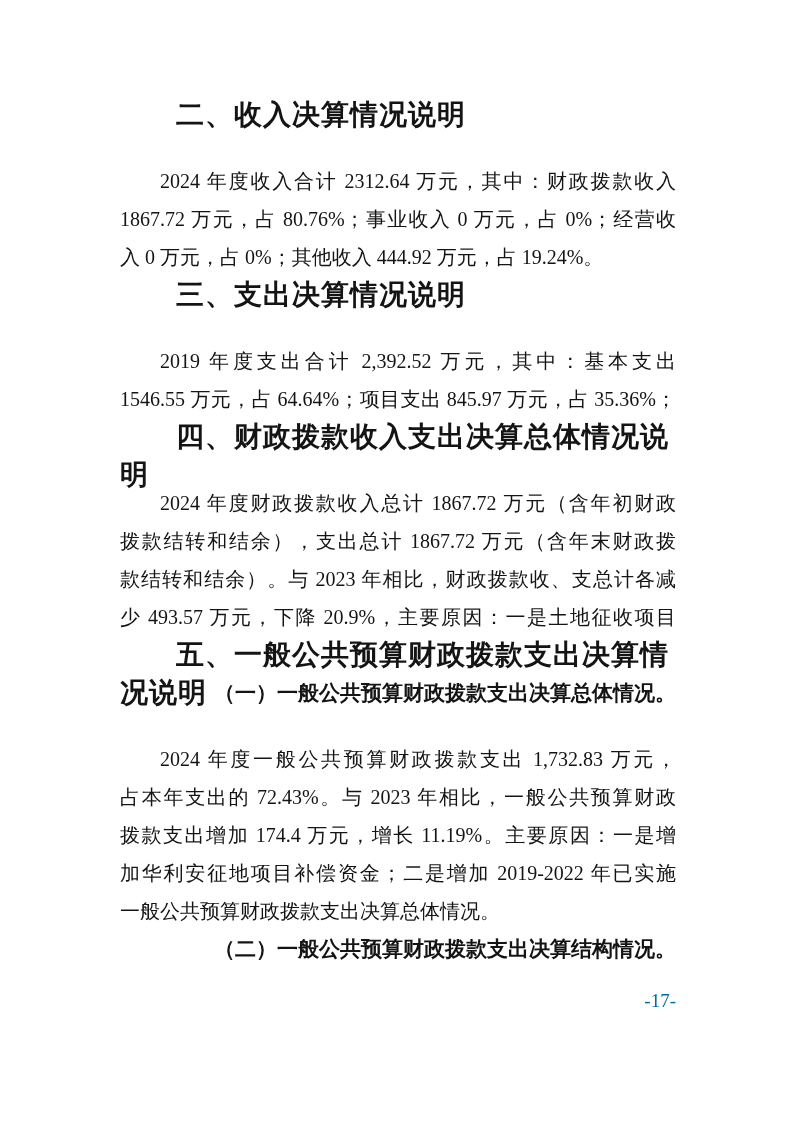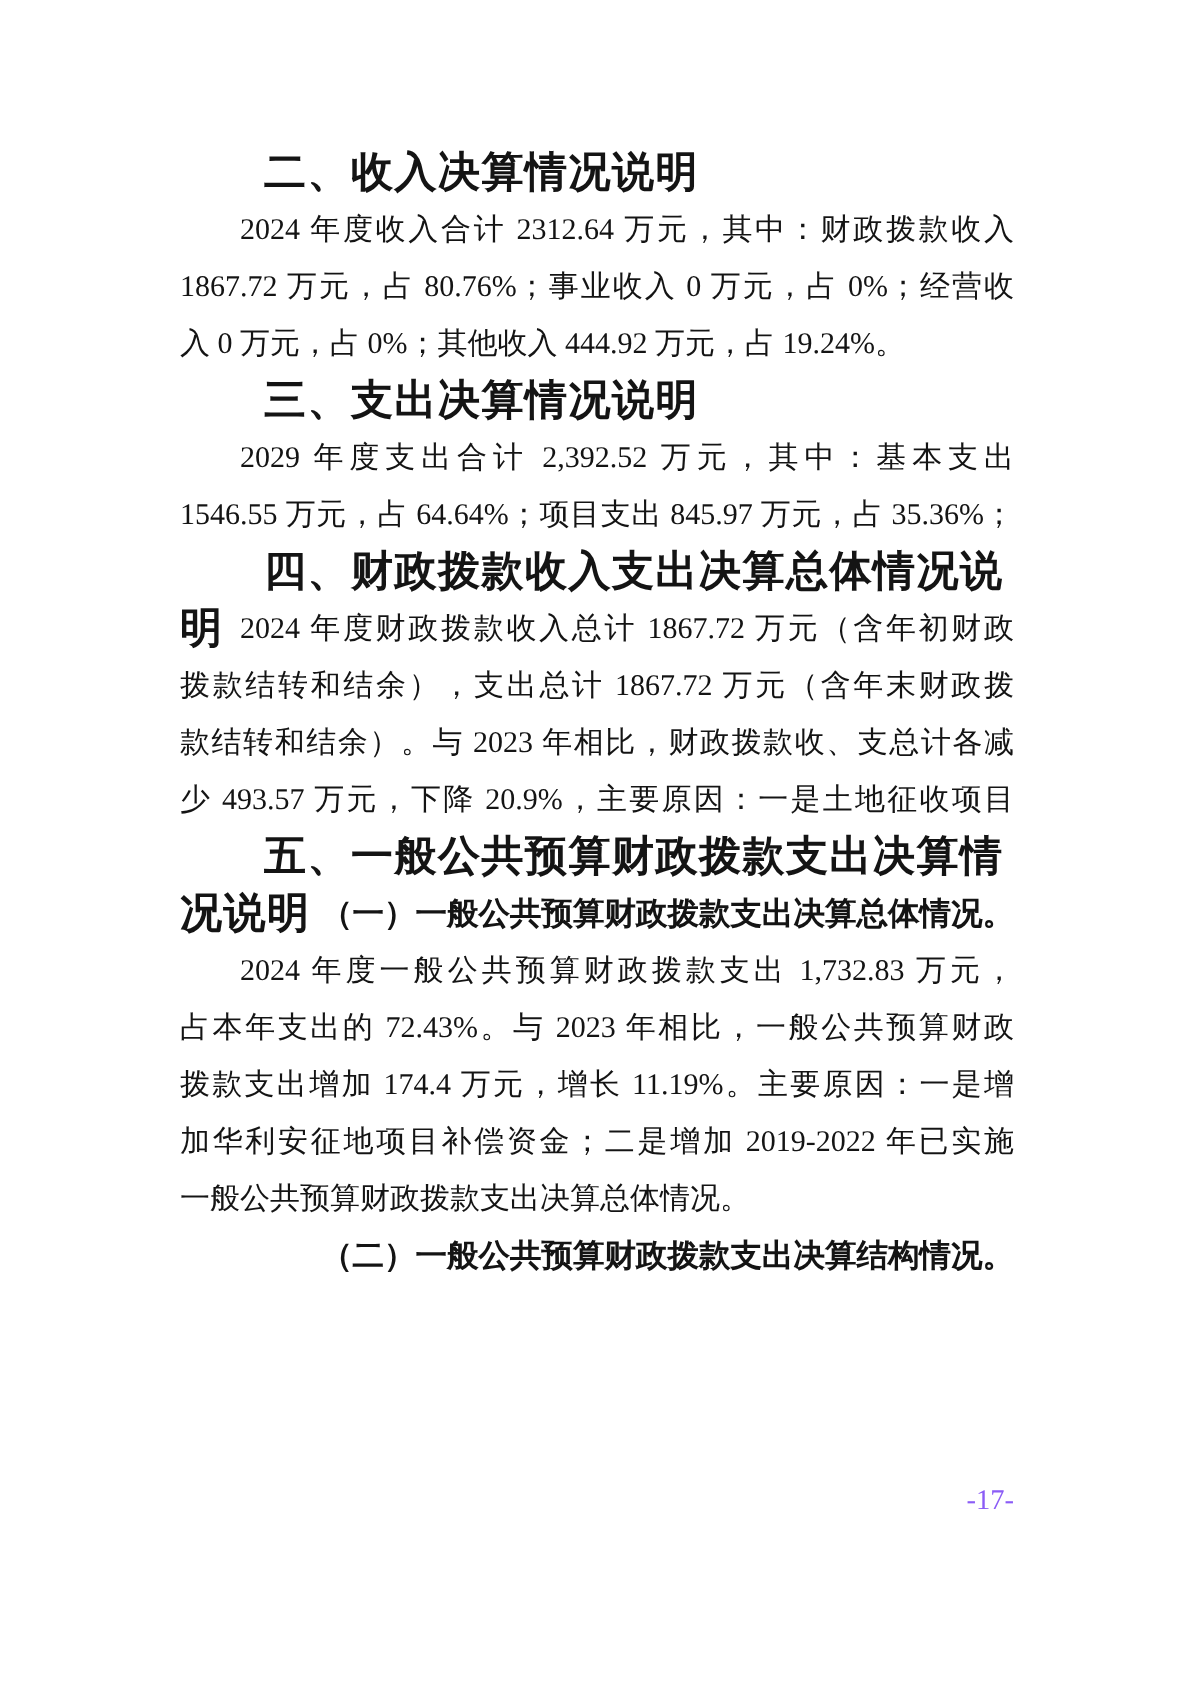--- a/index.html
+++ b/index.html
@@ -30,20 +30,21 @@
     overflow: visible;
   }
   
   .j {
     text-align: justify;
     text-align-last: justify;
   }
   
   .first {
     text-indent: 2em;
+    margin-top: 28px;
   }
   
   .h1 {
     font-weight: bold;
     font-family: "Liberation Sans", "DejaVu Sans", sans-serif;
     font-size: 28px;
     text-indent: 2em;
     letter-spacing: 1px;
   }
   
@@ -56,36 +57,36 @@
   }
   .pagenum {
     position: absolute;
     top: 988px;
     left: 120px;
     width: 556px;
     text-align: right;
     font-size: 19px;
     line-height: 26px;
     font-family: "Liberation Serif", "DejaVu Serif", serif;
-    color: #8b5cf6;
+    color: #0369a1;
   }
 </style>
 </head>
 <body>
 
 <div class="page">
   <div class="content">
 
     <div class="line h1">二、收入决算情况说明</div>
     <div class="line first j">2024 年度收入合计 2312.64 万元，其中：财政拨款收入</div>
     <div class="line j">1867.72 万元，占 80.76%；事业收入 0 万元，占 0%；经营收</div>
     <div class="line">入 0 万元，占 0%；其他收入 444.92 万元，占 19.24%。</div>
 
     <div class="line h1">三、支出决算情况说明</div>
-    <div class="line first j">2029 年度支出合计 2,392.52 万元，其中：基本支出</div>
+    <div class="line first j">2019 年度支出合计 2,392.52 万元，其中：基本支出</div>
     <div class="line j">1546.55 万元，占 64.64%；项目支出 845.97 万元，占 35.36%；</div>
 
     <div class="line h1">四、财政拨款收入支出决算总体情况说明</div>
     <div class="line first j">2024 年度财政拨款收入总计 1867.72 万元（含年初财政</div>
     <div class="line j">拨款结转和结余），支出总计 1867.72 万元（含年末财政拨</div>
     <div class="line j">款结转和结余）。与 2023 年相比，财政拨款收、支总计各减</div>
     <div class="line j">少 493.57 万元，下降 20.9%，主要原因：一是土地征收项目</div>
 
     <div class="line h1">五、一般公共预算财政拨款支出决算情况说明</div>
 

